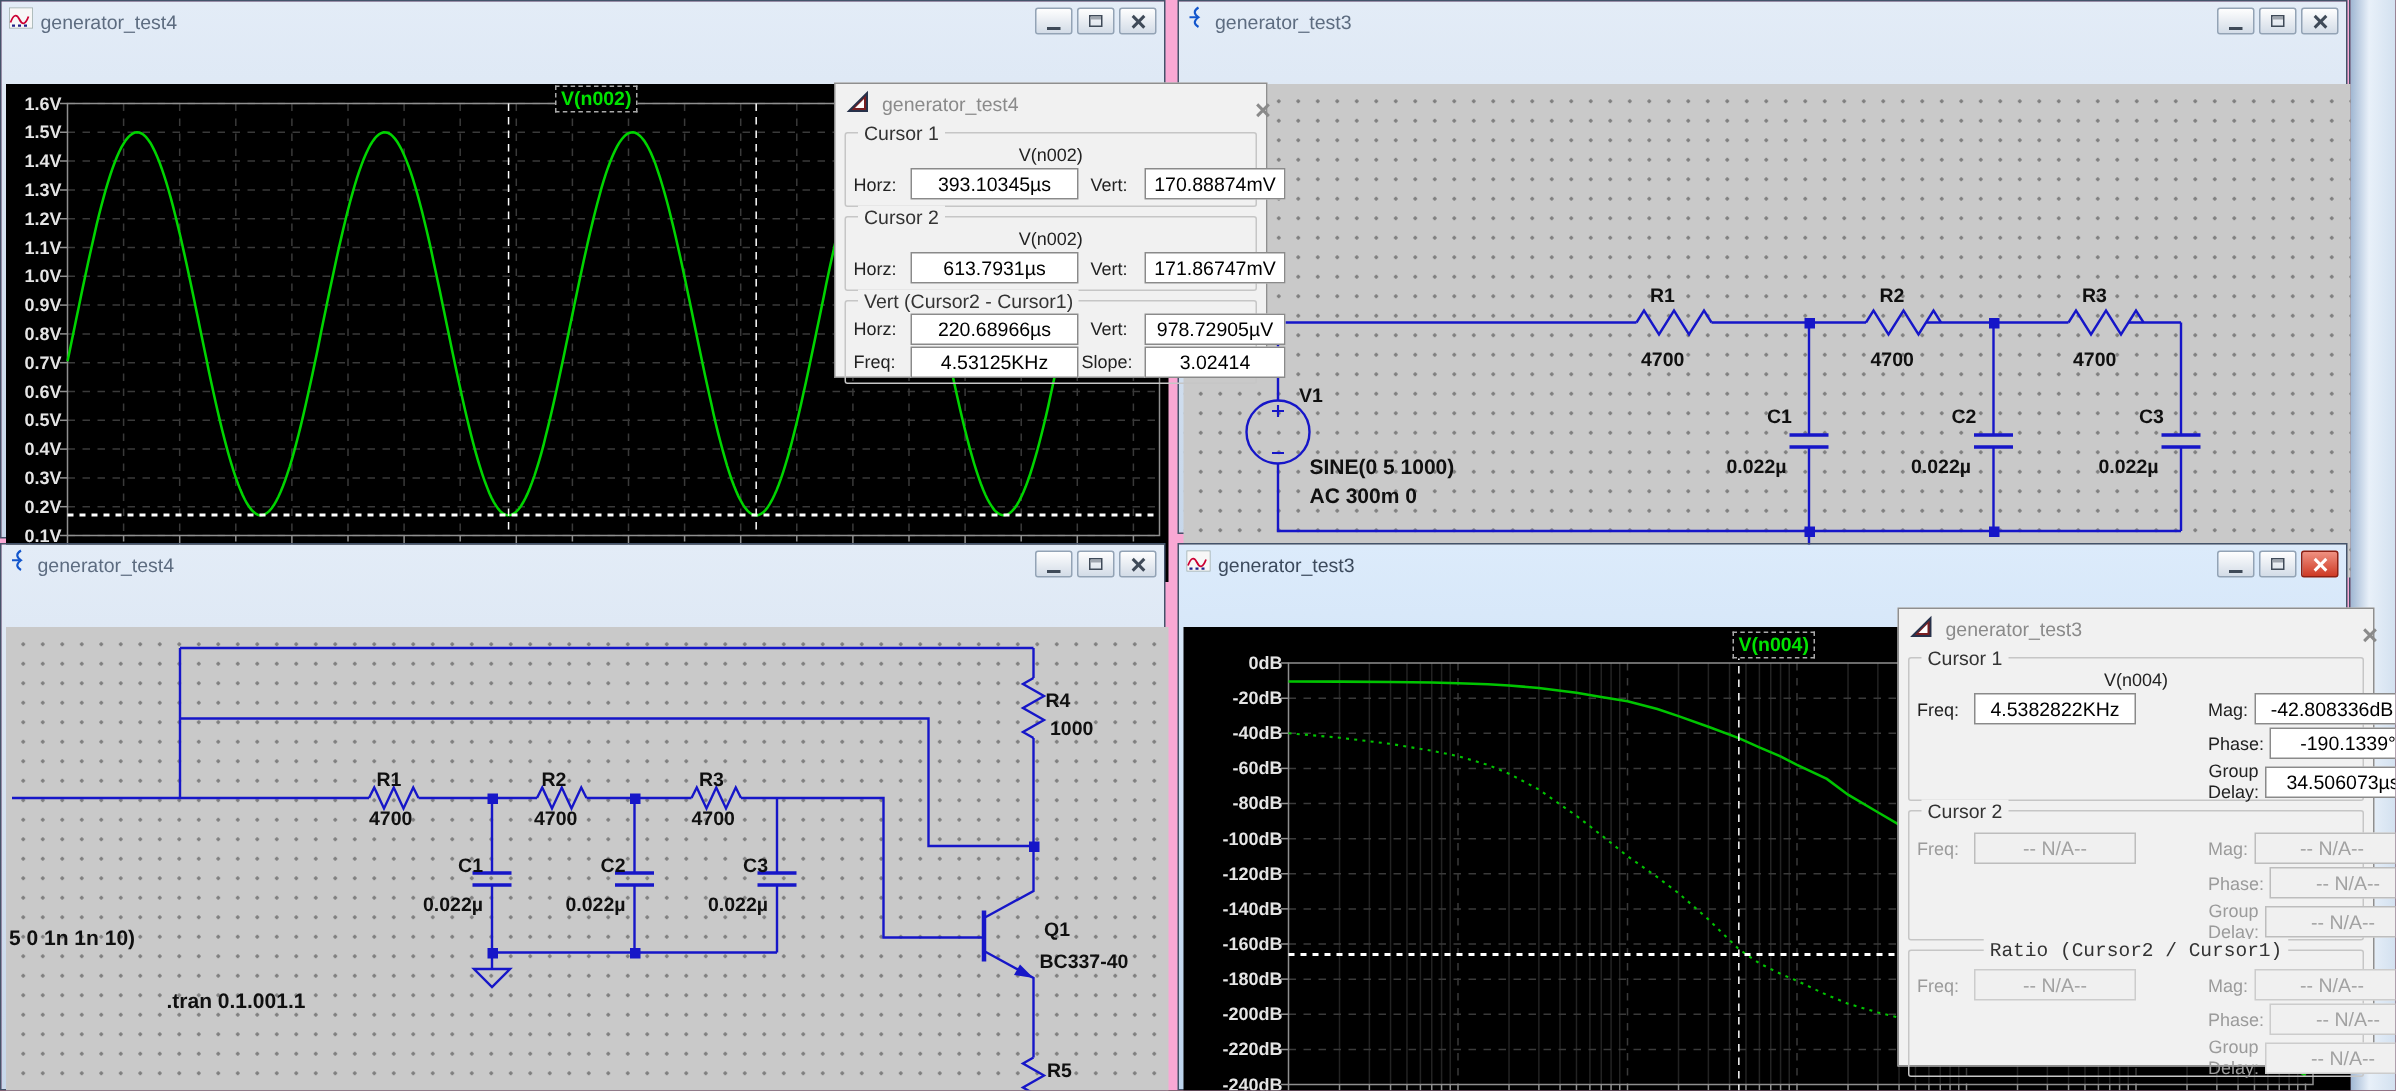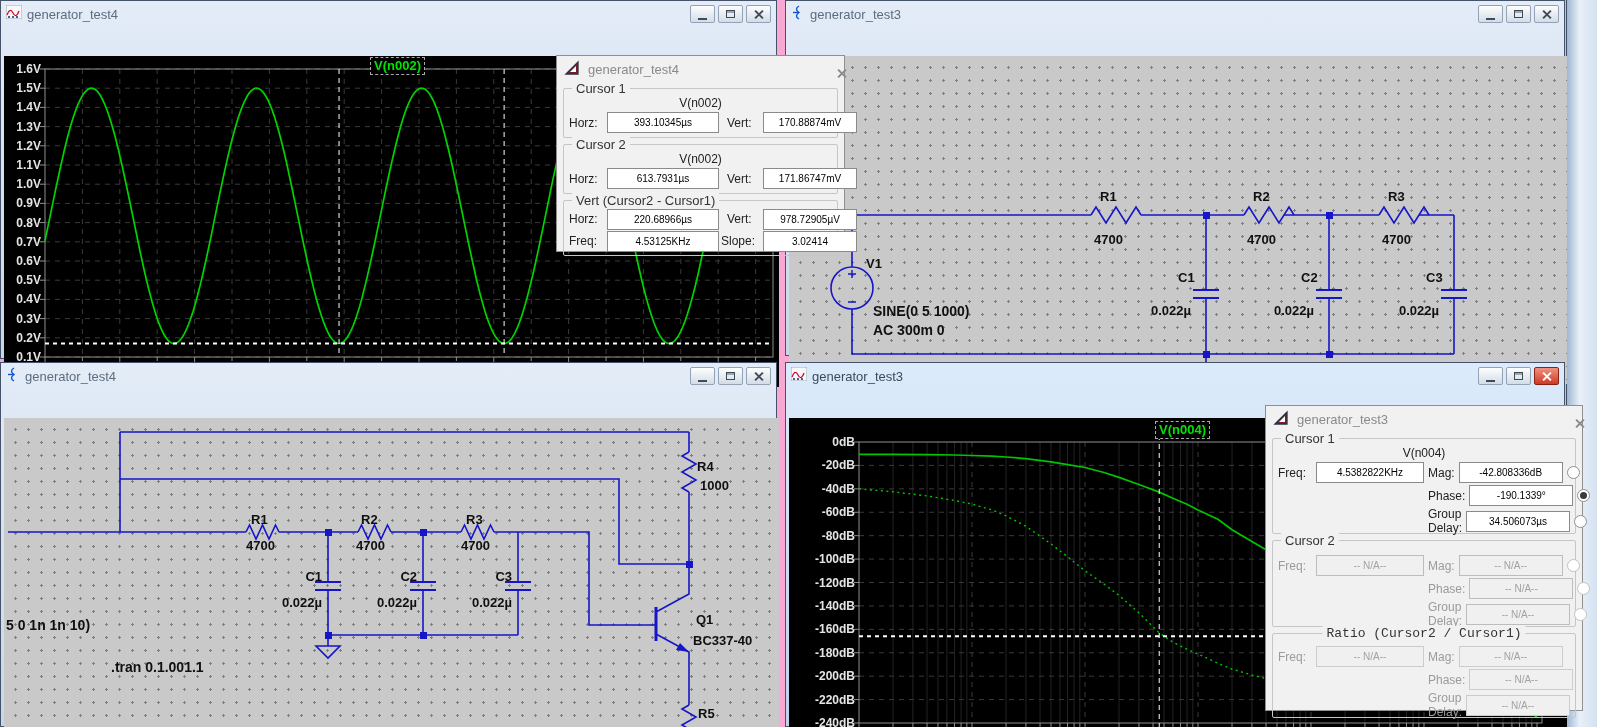--- a/index.html
+++ b/index.html
@@ -38,23 +38,23 @@
   .dclose{margin-left:auto;}
   .dclose .xg::before,.dclose .xg::after{background:#8a8a8a;}
   .group{border:1px solid #c6c6c6;border-radius:2px;position:relative;margin:6px 6px 4px 6px;padding:7px 3px 3px 3px;}
   .legend{position:absolute;top:-8px;left:8px;background:#f1f1f1;padding:0 4px;font-size:13px;color:#333;white-space:nowrap;}
   .legend.center{left:50%;transform:translateX(-50%);font-family:Liberation Mono, monospace;}
   .dcenter{text-align:center;font-size:12px;color:#222;height:15px;}
   .drow{display:grid;align-items:center;column-gap:4px;height:23px;padding:0 2px;}
   .tlrow{grid-template-columns:34px 112px 1fr 32px 94px;}
   .brrow{grid-template-columns:34px 108px 1fr 104px 15px;}
   .dlabel{font-size:12px;color:#222;}
-  .rlabel{text-align:left;font-size:12px;color:#222;}
+  .rlabel{text-align:center;font-size:12px;color:#222;margin-left:44px;}
   .dfield{border:1px solid #8a8a8a;background:#fff;height:19px;display:flex;align-items:center;
-          justify-content:center;font-size:10px;color:#000;white-space:nowrap;overflow:hidden;}
+          justify-content:center;font-size:13px;color:#000;white-space:nowrap;overflow:hidden;}
   .radio{width:13px;height:13px;border:1px solid #8f8f8f;border-radius:50%;background:#fff;position:relative;box-sizing:border-box;}
   .radio.selected::after{content:"";position:absolute;left:2px;top:2px;width:7px;height:7px;border-radius:50%;background:#3a3a3a;}
   .dis .dlabel,.dis .rlabel,.dis .legend{color:#9b9b9b;}
   .dis .dfield{background:#f0f0f0;color:#a2a2a2;border-color:#bdbdbd;}
   .dis .radio{border-color:#c2c2c2;}
   .ratio .dfield{border-color:#cccccc;}
   .rightstrip{position:absolute;z-index:1;background:linear-gradient(90deg,#9fb6d2,#e8f0f9 40%,#d2e0ef);border-left:1px solid #3e4e64;}
 </style>
 </head>
 <body>

